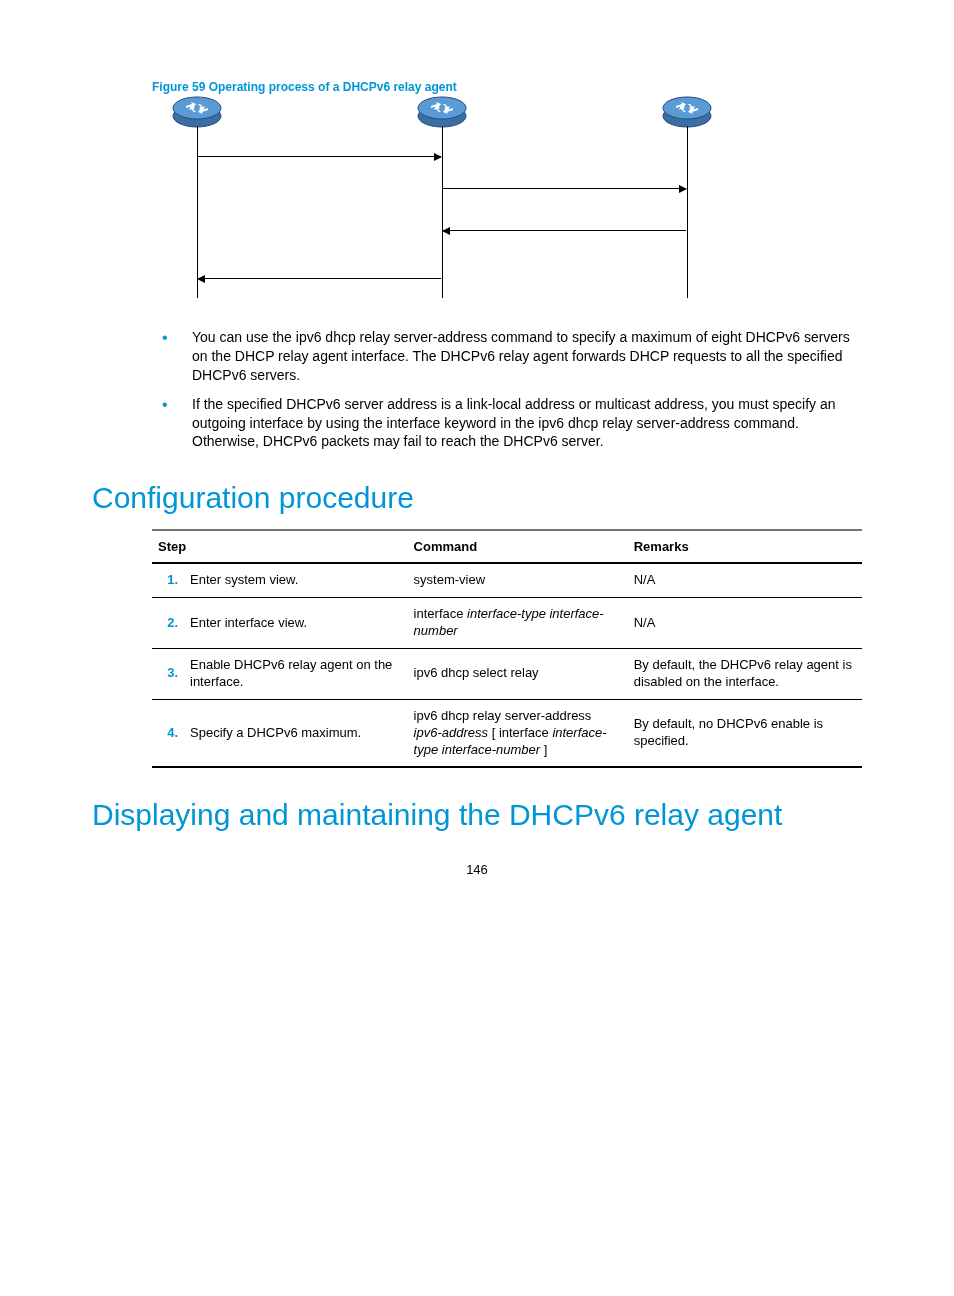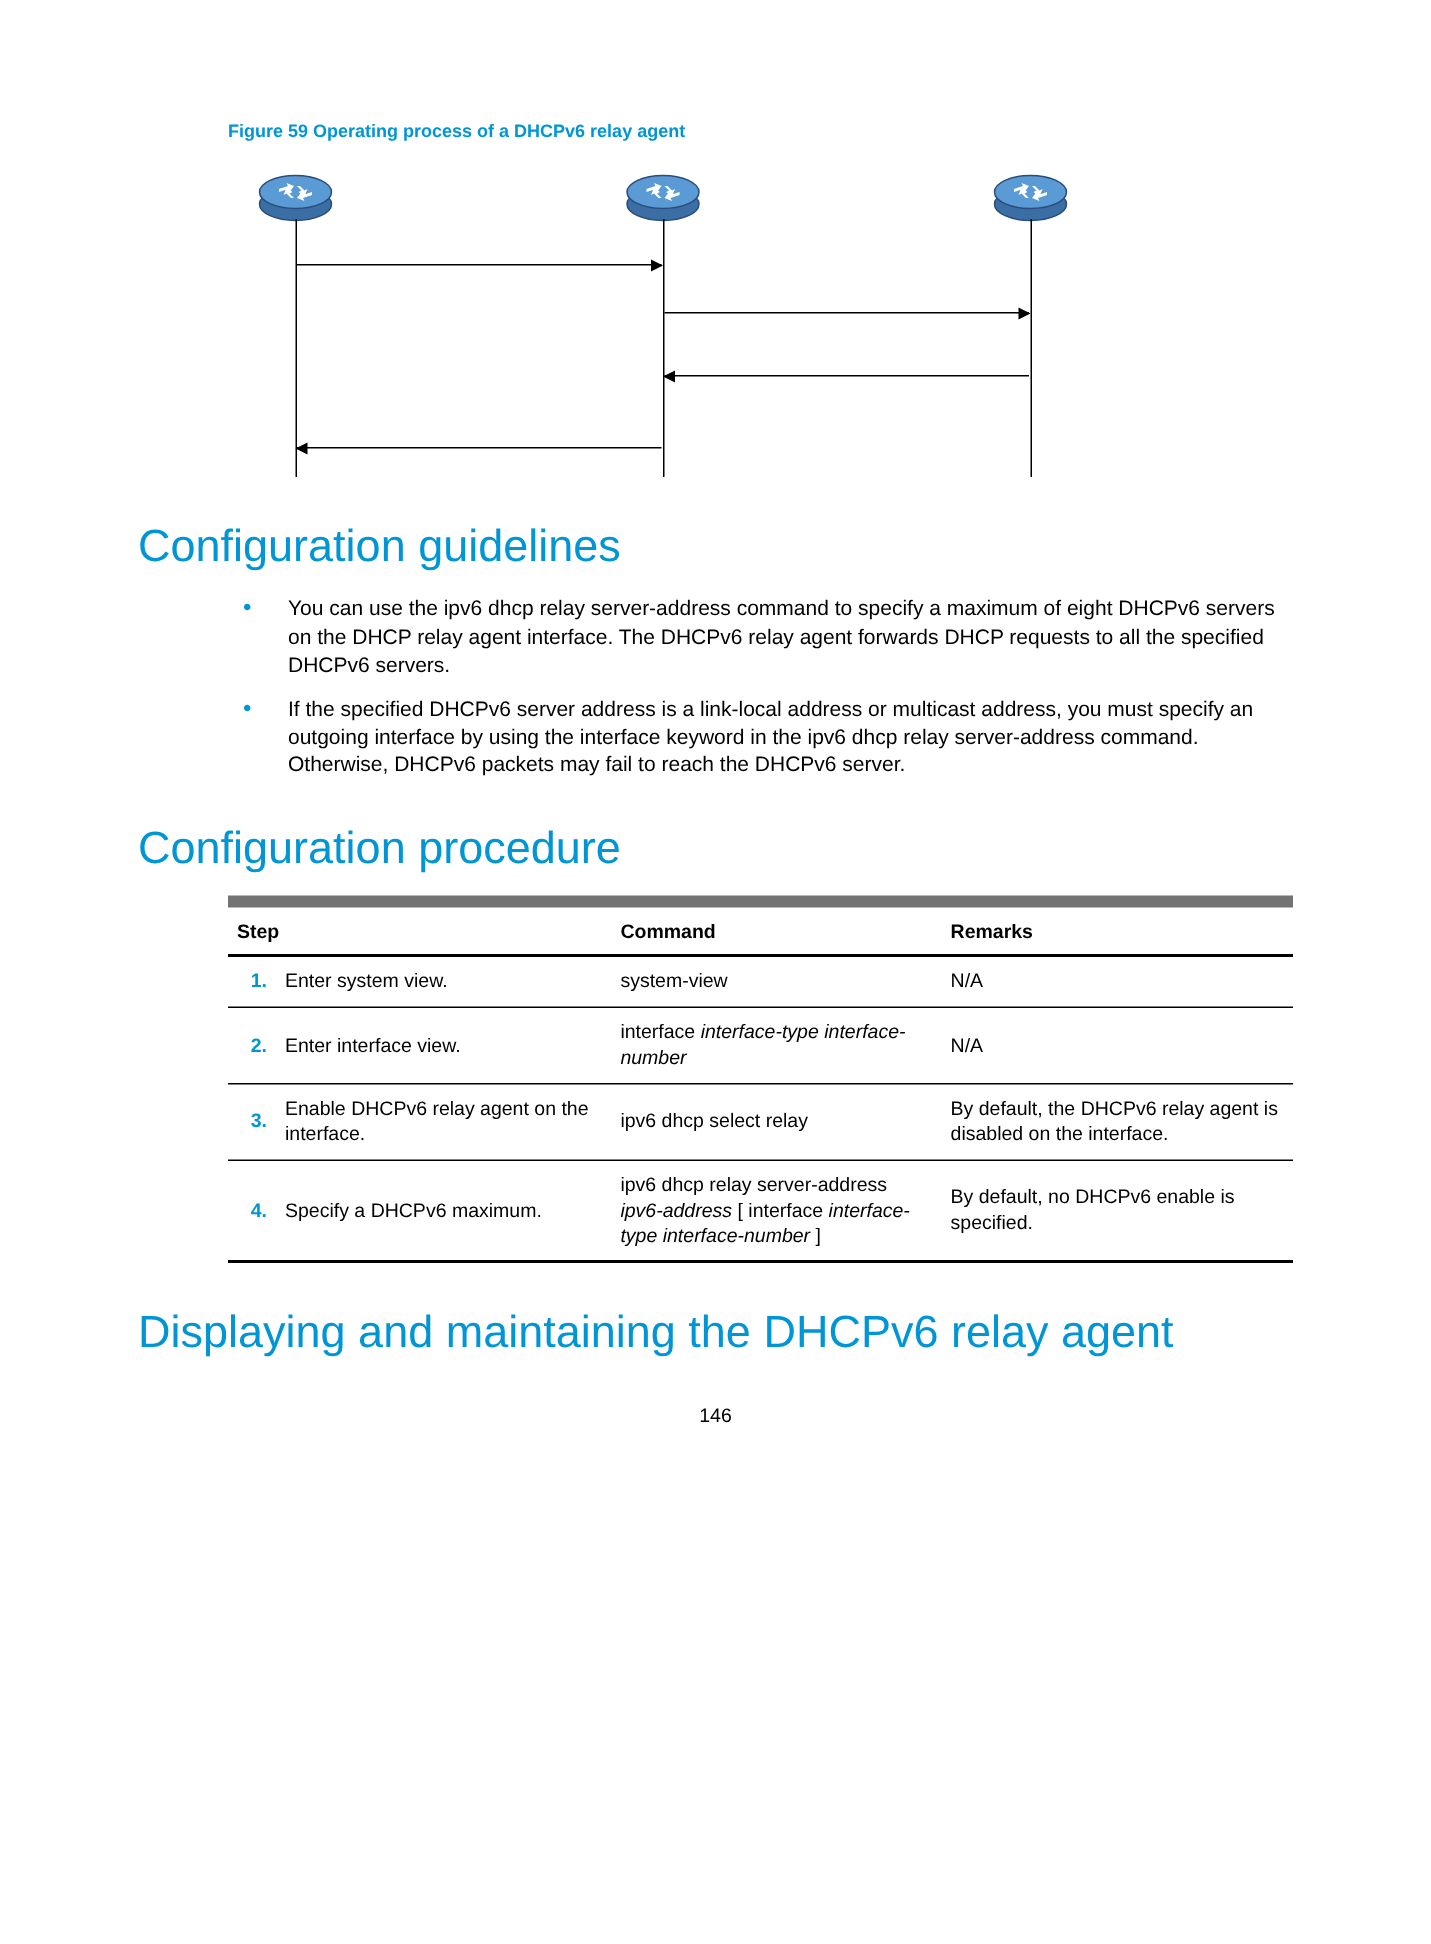--- a/index.html
+++ b/index.html
@@ -13,21 +13,20 @@
   }
   .page {
     padding: 80px 92px 30px 92px;
     box-sizing: border-box;
   }
   .figure-caption {
     font-size: 12px;
     font-weight: bold;
     color: #0096d6;
     margin-left: 60px;
-    margin-bottom: 20px;
   }
   .diagram {
     margin-left: 80px;
     margin-bottom: 30px;
     width: 540px;
     position: relative;
   }
   .routers {
     display: flex;
     justify-content: space-between;
@@ -104,21 +103,21 @@
     margin-left: 60px;
     font-size: 13px;
   }
   table.proc thead tr th,
   table.task thead tr th {
     text-align: left;
     font-weight: bold;
     padding: 8px 6px;
     border-bottom: 2px solid #000;
   }
-  table.proc thead { border-top: 8px solid #737373; }
+  table.proc thead { border-top: 2px solid #737373; }
   table.task thead { border-top: 2px solid #000; }
   table.proc tbody td,
   table.task tbody td {
     padding: 8px 6px;
     vertical-align: middle;
     border-bottom: 1px solid #000;
     line-height: 1.3;
   }
   table.proc tbody tr:last-child td,
   table.task tbody tr:last-child td {
@@ -183,21 +182,20 @@
       <div class="lifeline" style="left:25px;"></div>
       <div class="lifeline" style="left:270px;"></div>
       <div class="lifeline" style="left:515px;"></div>
       <div class="arrow right" style="left:26px; width:243px; top:28px;"></div>
       <div class="arrow right" style="left:271px; width:243px; top:60px;"></div>
       <div class="arrow left" style="left:271px; width:243px; top:102px;"></div>
       <div class="arrow left" style="left:26px;  width:243px; top:150px;"></div>
     </div>
   </div>
 
-  <h1>Configuration guidelines</h1>
   <ul class="bullets">
     <li>
       <span>You can use the </span><span class="bold">ipv6 dhcp relay server-address</span><span> command to specify a maximum of eight DHCPv6 servers on the DHCP relay agent interface. The DHCPv6 relay agent forwards DHCP requests to all the specified DHCPv6 servers.</span>
     </li>
     <li>
       <span>If the specified DHCPv6 server address is a link-local address or multicast address, you must specify an outgoing interface by using the </span><span class="bold">interface</span><span> keyword in the </span><span class="bold">ipv6 dhcp relay server-address</span><span> command. Otherwise, DHCPv6 packets may fail to reach the DHCPv6 server.</span>
     </li>
   </ul>
 
   <h1>Configuration procedure</h1>

